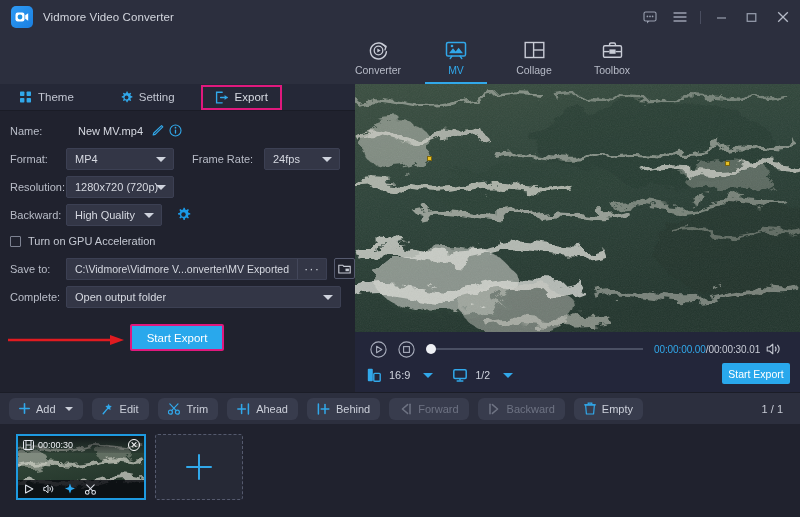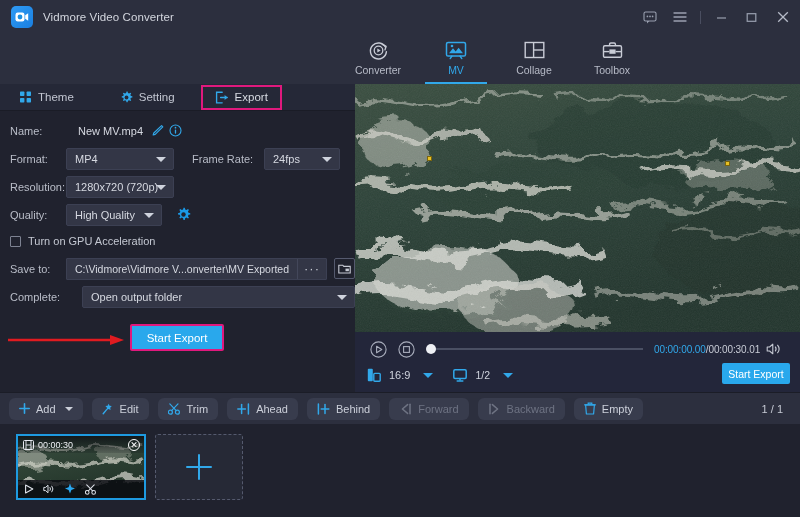--- a/index.html
+++ b/index.html
@@ -116,21 +116,21 @@
   .select .caret {
     position: absolute; right: 7px; top: 50%; margin-top: -2px;
     width: 0; height: 0;
     border-left: 5px solid transparent; border-right: 5px solid transparent;
     border-top: 5px solid #cfd3dd;
   }
   .sel-format { width: 108px; }
   .sel-frate { width: 76px; }
   .sel-res { width: 108px; }
   .sel-quality { width: 96px; }
-  .sel-complete { width: 275px; margin-left: 16px; }
+  .sel-complete { width: 275px; }
 
   .flabel2 { width: 90px; font-size: 11px; color: #b9bdc8; text-align:left; }
   .gear { margin-left: 14px; display:flex; align-items:center; color:#1a9ae8; }
 
   .chkrow { display:flex; align-items:center; height: 20px; padding-left: 10px; margin-bottom: 6px; }
   .chkbox {
     width: 11px; height: 11px; border: 1px solid #7d8292;
     background: transparent; border-radius: 1px;
   }
   .chklabel { margin-left: 7px; font-size: 11px; color: #c4c8d2; }
@@ -472,21 +472,21 @@
 
       <div class="frow">
         <div class="flabel">Resolution:</div>
         <div class="select sel-res">
           <span>1280x720 (720p)</span>
           <span class="caret"></span>
         </div>
       </div>
 
       <div class="frow">
-        <div class="flabel">Quality:</div>
+        <div class="flabel">Backward:</div>
         <div class="select sel-quality">
           <span>High Quality</span>
           <span class="caret"></span>
         </div>
         <span class="gear">
           <svg width="15" height="15" viewBox="0 0 13 13">
             <path d="M6.5 0.6 l1.1 0 .35 1.5 1.15.5 1.3-.85.8.8-.85 1.3.5 1.15 1.5.35v1.1l-1.5.35-.5 1.15.85 1.3-.8.8-1.3-.85-1.15.5-.35 1.5h-1.1l-.35-1.5-1.15-.5-1.3.85-.8-.8.85-1.3-.5-1.15-1.5-.35v-1.1l1.5-.35.5-1.15-.85-1.3.8-.8 1.3.85 1.15-.5z" fill="#1a9ae8"></path>
             <circle cx="6.5" cy="6.5" r="1.9" fill="#20222e"></circle>
           </svg>
         </span>

